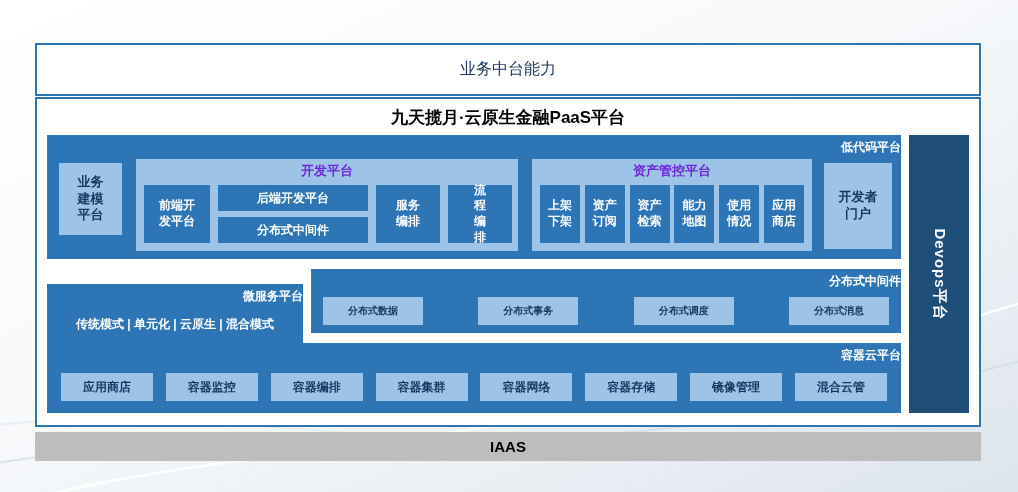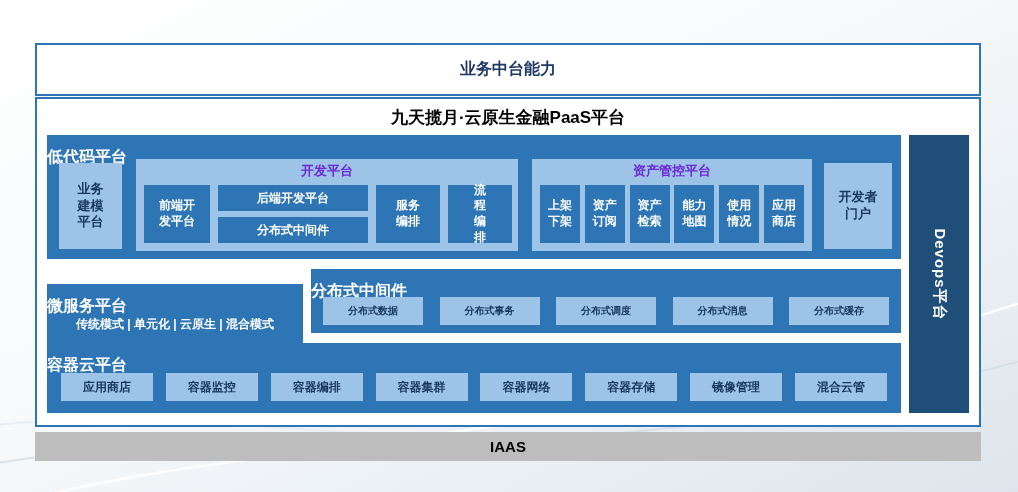--- a/index.html
+++ b/index.html
@@ -19,40 +19,39 @@
   
   .white-box {
     position: absolute;
     background: #ffffff;
     border: 2px solid #2e75b6;
     z-index: 1;
   }
   .top-banner {
     left: 35px; top: 43px; width: 946px; height: 53px;
     display: flex; align-items: center; justify-content: center;
-    font-size: 16px; font-weight: bold; color: #1f3864;
+    font-size: 16px; font-weight: normal; color: #1f3864;
   }
   .main-panel { left: 35px; top: 97px; width: 946px; height: 330px; }
 
   .main-title {
     position: absolute; left: 0; top: 0; width: 100%; height: 36px;
     display: flex; align-items: center; justify-content: center;
     font-size: 17px; font-weight: bold; color: #000000; border-radius: 9px;
   }
 
   .section {
     position: absolute;
     background: #2e75b6;
     z-index: 2;
   }
   .section-title {
-    text-align: left;
-    color: #ffffff; font-weight: bold; font-size: 16px;
+    text-align: right;
+    color: #ffffff; font-weight: bold; font-size: 12px;
     padding-top: 4px;
-    margin-top: 8px;
   }
   .group-title {
     text-align: center;
     color: #6d28d9; font-weight: bold; font-size: 13px;
     padding-top: 3px;
   }
   .light-box {
     position: absolute;
     background: #9dc3e6;
     color: #17375e; font-weight: bold;
@@ -62,21 +61,21 @@
   .dark-box {
     position: absolute;
     background: #2e75b6;
     color: #ffffff; font-weight: bold;
     display: flex; align-items: center; justify-content: center;
     text-align: center; line-height: 1.3;
   }
 
   
   .lowcode { left: 10px; top: 36px; width: 854px; height: 124px; }
-  .bm-box  { left: 12px; top: 28px; width: 63px; height: 86px; font-size: 13px; padding: 8px 15px; }
+  .bm-box  { left: 12px; top: 28px; width: 63px; height: 72px; font-size: 13px; padding: 8px 15px; }
   .dev-group { left: 89px; top: 24px; width: 382px; height: 92px; background:#9dc3e6; position:absolute; }
   .frontend-box { left: 8px;  top: 26px; width: 66px; height: 58px; font-size: 12px; padding: 0 12px; }
   .backend-col  { position:absolute; left: 82px; top: 26px; width: 150px; }
   .backend-box  { position: relative; width: 150px; height: 26px; margin-bottom: 6px;
                   background:#2e75b6; color:#fff; font-weight:bold; font-size:12px;
                   display:flex; align-items:center; justify-content:center; }
   .svc-box  { left: 240px; top: 26px; width: 64px; height: 58px; font-size: 12px; padding: 0 16px; }
   .proc-box { left: 312px; top: 26px; width: 64px; height: 58px; font-size: 12px; padding: 0 32px; }
   .asset-group { left: 485px; top: 24px; width: 280px; height: 92px; background:#9dc3e6; position:absolute; }
   .asset-row { position:absolute; left: 0; top: 26px; width: 100%; height: 58px;
@@ -186,21 +185,20 @@
       <div class="micro-modes">传统模式 | 单元化 | 云原生 | 混合模式</div>
     </div>
 
     <div class="section middleware">
       <div class="section-title">分布式中间件</div>
       <div class="mw-row">
         <div class="mw-box">分布式数据</div>
         <div class="mw-box">分布式事务</div>
         <div class="mw-box">分布式调度</div>
         <div class="mw-box">分布式消息</div>
-        <div class="mw-box">分布式缓存</div>
       </div>
     </div>
 
     <div class="section containers">
       <div class="section-title">容器云平台</div>
       <div class="ct-row">
         <div class="ct-box">应用商店</div>
         <div class="ct-box">容器监控</div>
         <div class="ct-box">容器编排</div>
         <div class="ct-box">容器集群</div>

